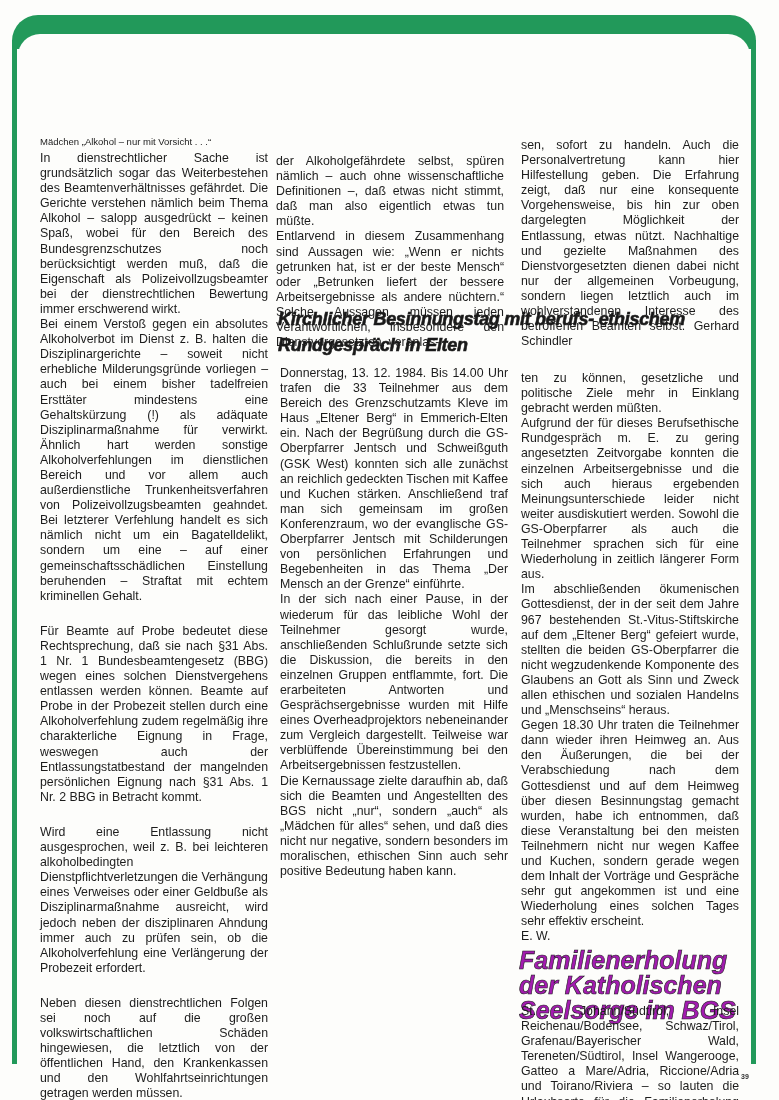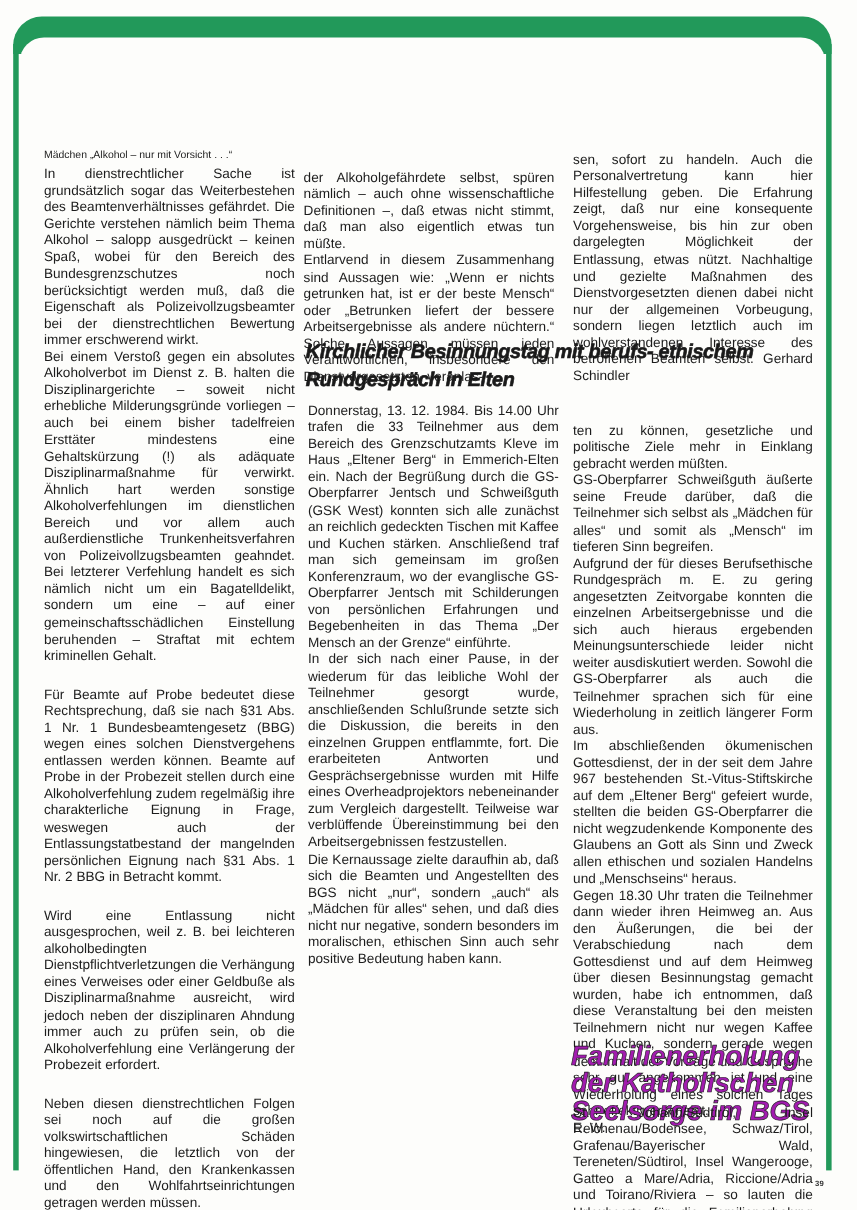--- a/index.html
+++ b/index.html
@@ -13,21 +13,21 @@
   .frame-left { position: absolute; left: 12px; top: 40px; width: 5px; height: 1024px; background: #22995a; }
   .frame-right { position: absolute; left: 751px; top: 40px; width: 5px; height: 1024px; background: #22995a; }
 
   .col { position: absolute; font-size: 12.35px; line-height: 15.1px; text-align: justify; hyphens: manual; }
   .col p { margin: 0; }
   .col p.gap { margin-top: 20px; }
   .col1 { left: 40px; top: 151px; width: 228px; }
   .col2 { left: 276px; top: 138px; width: 228px; margin-top: 16px; }
   .col3 { left: 521px; top: 138px; width: 218px; }
   .col2b { left: 280px; top: 366px; width: 228px; }
-  .col3b { left: 521px; top: 384px; width: 218px; }
+  .col3b { left: 521px; top: 371px; width: 218px; }
 
   .kicker { position: absolute; left: 40px; top: 136px; font-size: 9.5px; color: #222; }
 
   .headline { position: absolute; left: 278px; top: 306px; width: 470px; font-family: "Liberation Sans", sans-serif;
               font-weight: 900; font-style: italic; font-size: 18px; line-height: 26px; color: #1a1a1a;
               letter-spacing: -0.3px; -webkit-text-stroke: 0.6px #1a1a1a; }
   .headline2 { position: absolute; left: 519px; top: 948px; width: 230px; font-weight: 900; font-style: italic;
                font-size: 25px; line-height: 25px; color: #a21caf; -webkit-text-stroke: 0.6px #1a1a1a; }
 
   .col ol { margin: 0; padding-left: 18px; }
@@ -67,21 +67,20 @@
 
 <div class="col col2b">
   <p>Donnerstag, 13. 12. 1984. Bis 14.00 Uhr trafen die 33 Teilnehmer aus dem Bereich des Grenzschutzamts Kleve im Haus „Eltener Berg“ in Emmerich-Elten ein. Nach der Begrüßung durch die GS-Oberpfarrer Jentsch und Schweißguth (GSK West) konnten sich alle zunächst an reichlich gedeckten Tischen mit Kaffee und Kuchen stärken. Anschließend traf man sich gemeinsam im großen Konferenzraum, wo der evanglische GS-Oberpfarrer Jentsch mit Schilderungen von persönlichen Erfahrungen und Begebenheiten in das Thema „Der Mensch an der Grenze“ einführte.</p>
   <p>In der sich nach einer Pause, in der wiederum für das leibliche Wohl der Teilnehmer gesorgt wurde, anschließenden Schlußrunde setzte sich die Diskussion, die bereits in den einzelnen Gruppen entflammte, fort. Die erarbeiteten Antworten und Gesprächsergebnisse wurden mit Hilfe eines Overheadprojektors nebeneinander zum Vergleich dargestellt. Teilweise war verblüffende Übereinstimmung bei den Arbeitsergebnissen festzustellen.</p>
   <p>Die Kernaussage zielte daraufhin ab, daß sich die Beamten und Angestellten des BGS nicht „nur“, sondern „auch“ als „Mädchen für alles“ sehen, und daß dies nicht nur negative, sondern besonders im moralischen, ethischen Sinn auch sehr positive Bedeutung haben kann.</p>
 
 </div>
 
 <div class="col col3b">
   <p>ten zu können, gesetzliche und politische Ziele mehr in Einklang gebracht werden müßten.</p>
-  <p>GS-Oberpfarrer Schweißguth äußerte seine Freude darüber, daß die Teilnehmer sich selbst als „Mädchen für alles“ und somit als „Mensch“ im tieferen Sinn begreifen.</p>
   <p>Aufgrund der für dieses Berufsethische Rundgespräch m. E. zu gering angesetzten Zeitvorgabe konnten die einzelnen Arbeitsergebnisse und die sich auch hieraus ergebenden Meinungsunterschiede leider nicht weiter ausdiskutiert werden. Sowohl die GS-Oberpfarrer als auch die Teilnehmer sprachen sich für eine Wiederholung in zeitlich längerer Form aus.</p>
   <p>Im abschließenden ökumenischen Gottesdienst, der in der seit dem Jahre 967 bestehenden St.-Vitus-Stiftskirche auf dem „Eltener Berg“ gefeiert wurde, stellten die beiden GS-Oberpfarrer die nicht wegzudenkende Komponente des Glaubens an Gott als Sinn und Zweck allen ethischen und sozialen Handelns und „Menschseins“ heraus.</p>
   <p>Gegen 18.30 Uhr traten die Teilnehmer dann wieder ihren Heimweg an. Aus den Äußerungen, die bei der Verabschiedung nach dem Gottesdienst und auf dem Heimweg über diesen Besinnungstag gemacht wurden, habe ich entnommen, daß diese Veranstaltung bei den meisten Teilnehmern nicht nur wegen Kaffee und Kuchen, sondern gerade wegen dem Inhalt der Vorträge und Gespräche sehr gut angekommen ist und eine Wiederholung eines solchen Tages sehr effektiv erscheint.</p>
   <p class="sig">E. W.</p>
 </div>
 
 <div class="headline2">Familienerholung der Katholischen Seelsorge im BGS</div>
 
 <div class="col" style="left:521px; top:1004px; width:218px;">
   <p>St. Johann/Südtirol, Insel Reichenau/Bodensee, Schwaz/Tirol, Grafenau/Bayerischer Wald, Tereneten/Südtirol, Insel Wangerooge, Gatteo a Mare/Adria, Riccione/Adria und Toirano/Riviera – so lauten die Urlaubsorte für die Familienerholung der Katholischen Seelsorge im BGS in</p>

